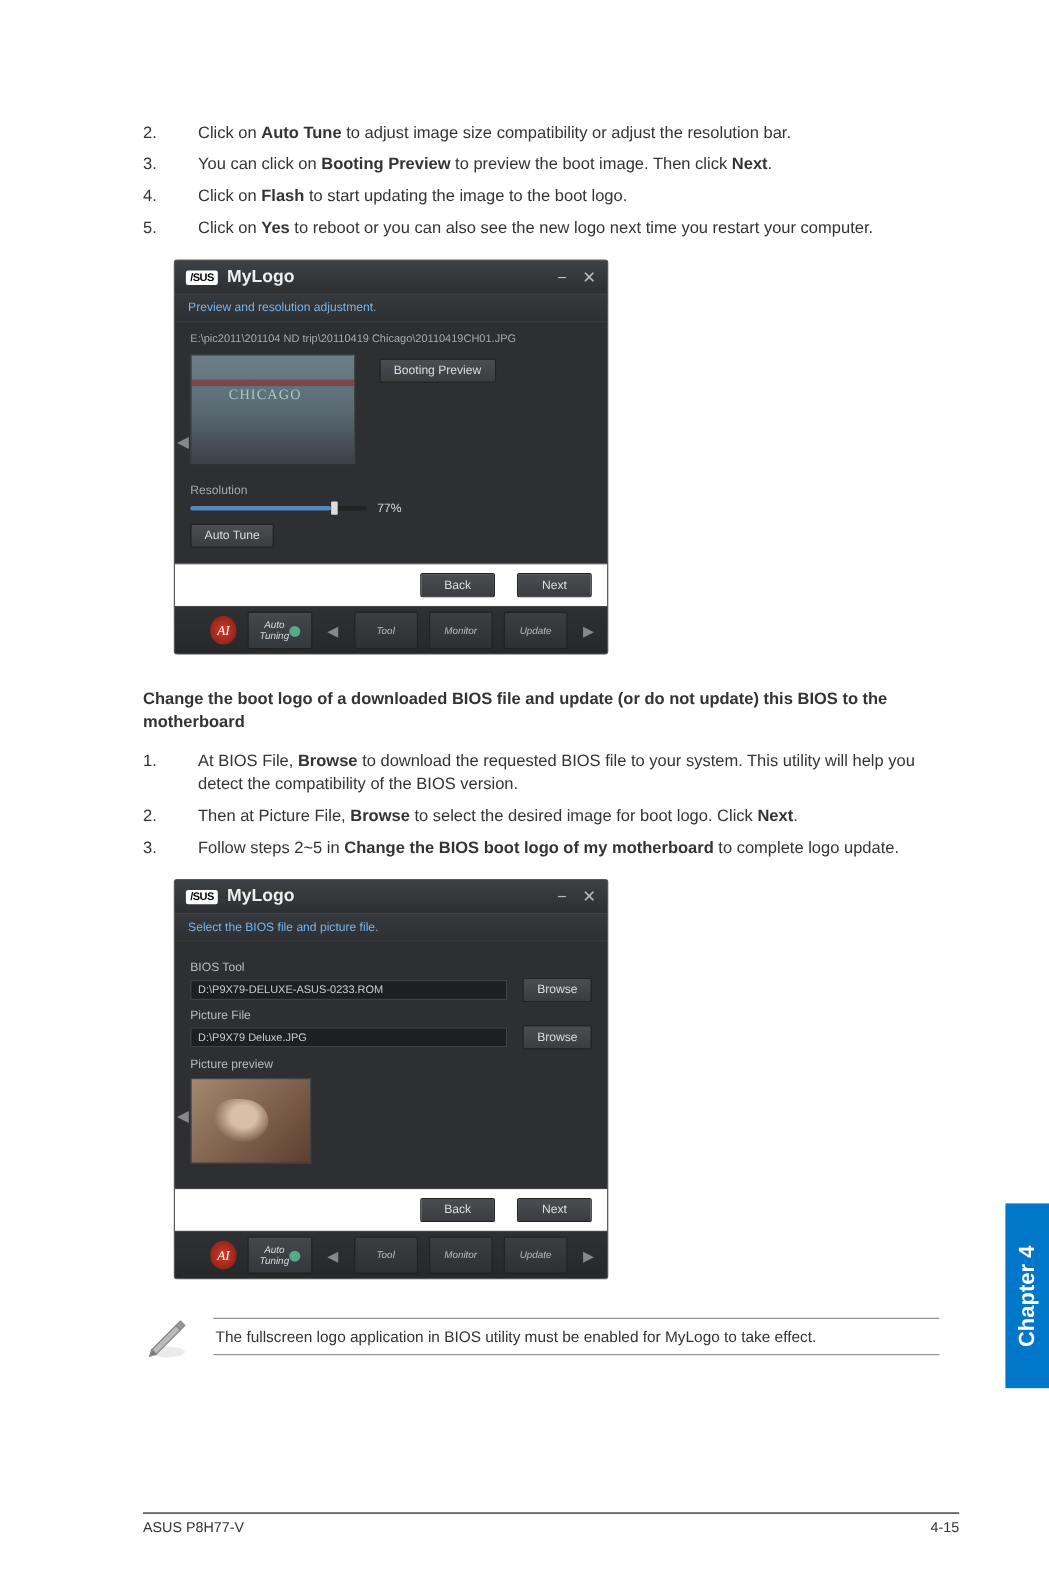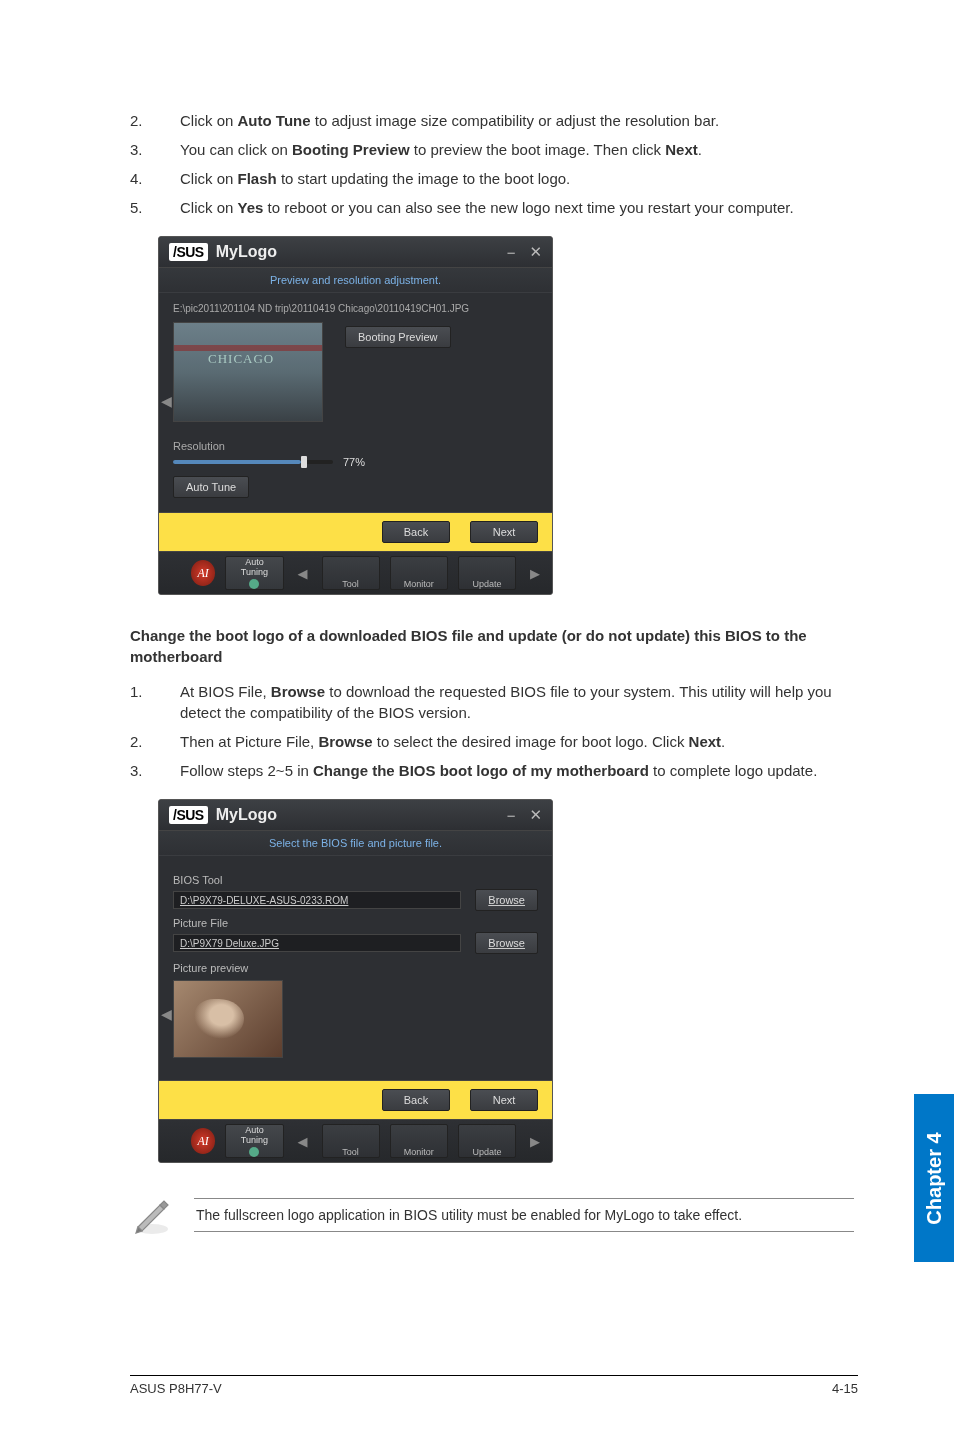--- a/index.html
+++ b/index.html
@@ -10,69 +10,69 @@
   ol.steps li .num { width: 20px; flex: 0 0 20px; }
   ol.steps li .txt { flex: 1; }
   .bold { font-weight: bold; }
   .screenshot-wrap { margin: 14px 0 30px 0; }
   .section-head { font-size: 15px; font-weight: bold; margin: 20px 0 14px 0; line-height: 1.4; }
 
   
   .appwin { width: 395px; background: #2d2f33; border: 1px solid #555; border-radius: 3px; color: #ccc; font-size: 11px; overflow: hidden; margin-left: 28px; }
   .appwin-title { display: flex; align-items: center; justify-content: space-between; padding: 6px 10px; background: linear-gradient(#3d4044,#2d2f33); border-bottom: 1px solid #444; }
   .appwin-title .left { display: flex; align-items: center; gap: 8px; }
-  .asus-badge { display:inline-block; background:#fff; color:#000; font-weight:bold; font-size:14px; padding:1px 4px; border-radius:2px; letter-spacing:-0.5px;}
+  .asus-badge { display:inline-block; background:#fff; color:#000; font-weight:bold; font-size:10px; padding:1px 4px; border-radius:2px; letter-spacing:-0.5px;}
   .appwin-title .name { font-size: 16px; color: #eee; font-weight: 700; }
   .appwin-title .winbtns { display:flex; align-items:center; gap:14px; color:#bbb; font-size:15px; }
-  .appwin-sub { padding: 6px 12px; border-bottom: 1px solid #3a3c40; color:#7cb2e6; font-size:11px; background: linear-gradient(#35383c,#2e3034); text-align: center;}
+  .appwin-sub { padding: 6px 12px; border-bottom: 1px solid #3a3c40; color:#7cb2e6; font-size:11px; background: linear-gradient(#35383c,#2e3034);}
   .appwin-body { padding: 10px 14px; }
   .pathline { color:#aaa; font-size:10px; margin-bottom: 8px; word-break: break-all; }
   .preview-row { display:flex; align-items:flex-start; gap: 22px; margin-bottom: 18px; }
   .preview-box { width: 150px; height: 100px; background: linear-gradient(#6c7f89 0%, #5a6b73 50%, #3a4146 100%); position:relative; border:1px solid #444; }
   .preview-box::after { content:'CHICAGO'; position:absolute; top:28px; left:34px; color:#a9c9c2; font-size:13px; letter-spacing:1px; font-family: serif; }
   .preview-box::before { content:''; position:absolute; left:0; right:0; top:22px; height:6px; background: rgba(140,40,40,0.6);}
   .btn { display:inline-block; padding: 4px 12px; background: linear-gradient(#4a4d52,#3a3c40); border:1px solid #222; color:#ddd; font-size:11px; border-radius:2px;}
   .arrow { position:absolute; color:#888; font-size:14px; }
   .arrow.left { left:2px; }
   .res-row { margin-top:6px; }
   .res-label { font-size:11px; color:#aaa; margin-bottom:4px;}
   .slider { display:flex; align-items:center; gap:10px; margin-bottom:8px;}
   .slider-track { flex: 0 0 160px; height:4px; background:#222; position:relative; border-radius:2px;}
   .slider-track::after { content:''; position:absolute; left:0; width:80%; height:100%; background:#5588bb; border-radius:2px;}
   .slider-thumb { position:absolute; left:80%; top:-4px; width:6px; height:12px; background:#ddd; border-radius:1px;}
   .slider-val { font-size:11px; color:#ddd;}
-  .appwin-footer { display:flex; justify-content:flex-end; gap:20px; padding: 8px 14px; border-top: 1px solid #444; background:#fde047;}
+  .appwin-footer { display:flex; justify-content:flex-end; gap:20px; padding: 8px 14px; border-top: 1px solid #444; background:#ffffff;}
   .appwin-footer .btn { min-width:68px; text-align:center;}
   .bottomnav { display:flex; align-items:center; padding: 4px 8px; background: linear-gradient(#2e3034,#26282b); border-top:1px solid #444; gap:10px;}
   .bottomnav .ai { width:26px; height:26px; border-radius:50%; background: radial-gradient(#d43a2a,#7a1d12); color:#fff; display:flex; align-items:center; justify-content:center; font-size:12px; font-style:italic; font-family: serif; margin-left: 24px; }
-  .bottomnav .tab { width:62px; height:34px; background: linear-gradient(#3b3e42,#2e3034); border:1px solid #222; border-radius:2px; display:flex; flex-direction:column; align-items:center; justify-content:flex-end; color:#bbb; font-size:9px;}
+  .bottomnav .tab { width:62px; height:34px; background: linear-gradient(#3b3e42,#2e3034); border:1px solid #222; border-radius:2px; display:flex; align-items:center; justify-content:center; color:#bbb; font-size:9px;font-style:italic;}
   .bottomnav .tab.auto { background: linear-gradient(#44474b,#34373b); color:#ddd;}
   .bottomnav .navarrow { color:#888; font-size:13px; padding:0 4px;}
   .small-icon { width:10px; height:10px; background:#5a8; border-radius:50%; margin-top:2px;}
 
   
   .field-row { margin-bottom:6px;}
   .field-label { font-size:11px; color:#bbb; margin-bottom:3px;}
-  .field-input-row { display:flex; align-items:center; gap:14px;text-decoration:underline;}
+  .field-input-row { display:flex; align-items:center; gap:14px;}
   .field-input { flex:1; padding:3px 6px; background:#1e1f22; border:1px solid #444; color:#ccc; font-size:10px; height:18px; line-height:12px;}
   .pic-preview { width:110px; height:78px; background: linear-gradient(135deg,#a5886f,#5c3e2e); margin-top:6px; border:1px solid #444; position:relative; overflow:hidden;}
   .pic-preview::after { content:''; position:absolute; left:20px; top:18px; width:50px; height:40px; background: radial-gradient(ellipse at 55% 40%, #d8bfa6 30%, rgba(0,0,0,0) 70%); border-radius: 40% 50% 50% 40%;}
 
   
   .note-row { display:flex; align-items:center; gap: 20px; margin-top: 28px; }
   .pencil { width:44px; height:44px; position:relative; flex:0 0 44px;}
   .pencil svg { width:44px; height:44px;}
   .note-box { flex:1; font-size:14px; color:#333; border-top:1px solid #888; border-bottom:1px solid #888; padding:8px 2px; }
 
   
   .chapter-tab { position:absolute; right:0; top:1094px; width:40px; height:168px; background:#0077c8; color:#fff; display:flex; align-items:center; justify-content:center; }
   .chapter-tab span { transform: rotate(-90deg); white-space:nowrap; font-size:20px; font-weight:bold; }
 
   
-  .page-footer { position:absolute; bottom: 42px; left:130px; right:96px; display:flex; justify-content:space-between; align-items:flex-end; font-size:13px; color:#333;}
+  .page-footer { position:absolute; bottom: 42px; left:130px; right:82px; display:flex; justify-content:space-between; align-items:flex-end; font-size:13px; color:#333;}
   .page-footer .rule { position:absolute; left:0; right:0; top:-6px; height:1px; background:#000;}
 </style>
 </head>
 <body>
 
 <div class="page">
 
   <ol class="steps" id="steps-a">
       <li>
         <span class="num">2.</span>

